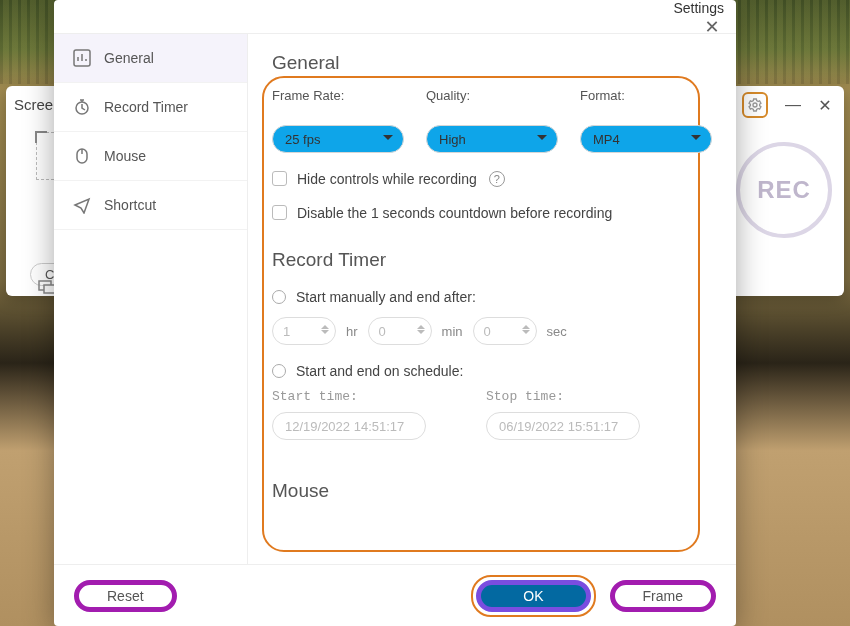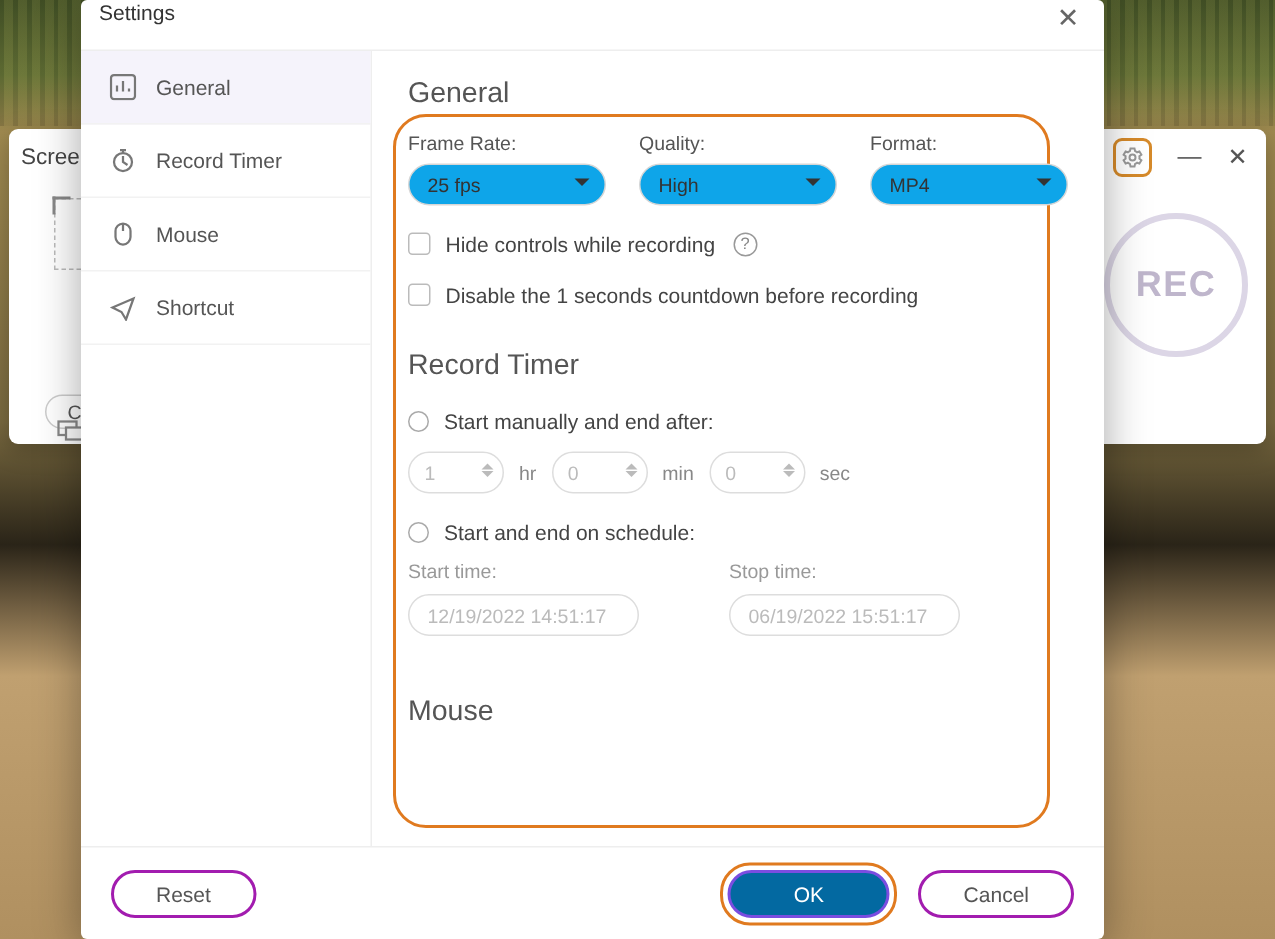--- a/index.html
+++ b/index.html
@@ -57,21 +57,21 @@
   .cropbox::after{right:-2px;bottom:-2px;border-left:none;border-top:none;}
 
   
   .dialog {
     position:absolute; left:54px; top:0; width:682px; height:626px;
     background:#fff; border-radius:4px;
     box-shadow: 0 6px 30px rgba(0,0,0,.35);
     display:flex; flex-direction:column;
   }
   .dlg-header {
-    height:34px; display:flex; align-items:flex-start; padding:0 12px; border-bottom:1px solid #eee;
+    height:34px; display:flex; align-items:flex-end; padding:0 12px; border-bottom:1px solid #eee;flex-direction:column;
   }
   .dlg-title { font-size:14px; color:#333; }
   .dlg-close { margin-left:auto; width:24px; height:24px; display:flex; align-items:center; justify-content:center; color:#666; font-size:18px; cursor:pointer; }
   .dlg-body { flex:1; display:flex; overflow:hidden; }
 
   .sidebar { width:194px; border-right:1px solid #eee; }
   .side-item {
     display:flex; align-items:center; gap:12px;
     padding:14px 18px; font-size:14px; color:#555;
     border-bottom:1px solid #f2f2f2; cursor:pointer;
@@ -81,21 +81,21 @@
 
   .content { flex:1; padding:18px 24px 12px 24px; overflow:hidden; position:relative; }
   .highlight-box {
     position:absolute; left:14px; top:42px; width:438px; height:476px;
     border:2px solid #e07a1f; border-radius:22px; pointer-events:none;
   }
   .section-title { font-size:19px; color:#555; margin-bottom:14px; }
   .section-title.cut { margin-top:28px; }
 
   .row3 { display:flex; gap:22px; }
-  .field { display:flex; flex-direction:column; gap:6px; flex:1; }
+  .field { display:flex; flex-direction:column; gap:22px; flex:1; }
   .flabel { font-size:13px; color:#555; }
   .dropdown {
     position:relative; height:28px; border:1px solid #d6d6d6; border-radius:14px;
     display:flex; align-items:center; padding:0 26px 0 12px; font-size:13px; color:#333;
     background:#0ea5e9;
   }
   .dropdown::after {
     content:""; position:absolute; right:10px; top:50%; transform:translateY(-40%);
     border:5px solid transparent; border-top-color:#333;
   }
@@ -110,28 +110,28 @@
   .timegrid { display:flex; align-items:center; gap:10px; margin:12px 0 14px 0; }
   .numbox { width:64px; height:28px; border:1px solid #ddd; border-radius:14px; display:flex; align-items:center; padding:0 22px 0 10px; font-size:13px; color:#bbb; position:relative;}
   .numbox .steppers { position:absolute; right:6px; top:3px; display:flex; flex-direction:column; gap:1px;}
   .step { width:0; height:0; border:4px solid transparent; }
   .step.up { border-bottom-color:#bbb; }
   .step.dn { border-top-color:#bbb; }
   .unit { font-size:13px; color:#888; }
 
   .dtcols { display:flex; gap:60px; margin-top:10px; }
   .dtcol { display:flex; flex-direction:column; gap:8px; }
-  .dtcol .flabel { color:#999; }
+  .dtcol .flabel { color:#999;font-family:Liberation Mono, monospace; }
   .dtbox { width:154px; height:28px; border:1px solid #ddd; border-radius:14px; padding:0 12px; font-size:13px; color:#bbb; display:flex; align-items:center; }
 
   .dlg-footer {
     height:62px; border-top:1px solid #eee; display:flex; align-items:center; padding:0 20px;
   }
   .btn {
-    height:32px; border-radius:16px; border:2px solid #a21caf; padding:0 28px;
+    height:32px; border-radius:16px; border:5px solid #a21caf; padding:0 28px;
     font-size:14px; display:flex; align-items:center; justify-content:center; cursor:pointer;
     background:#fff; color:#555;
   }
   .btn.primary { background:#0369a1; border-color:#7a4de0; color:#fff; padding:0 42px; }
   .ok-wrap { border:2px solid #e07a1f; border-radius:20px; padding:3px; }
   .spacer { flex:1; }
 
   svg { display:block; }
 </style>
 </head>
@@ -302,15 +302,15 @@
     </div>
   </div>
 
   <div class="dlg-footer">
     <div class="btn">Reset</div>
     <div class="spacer"></div>
     <div class="ok-wrap">
       <div class="btn primary">OK</div>
     </div>
     <div style="width:14px"></div>
-    <div class="btn">Cancel</div>
+    <div class="btn">Frame</div>
   </div>
 </div>
 
 </body></html>

